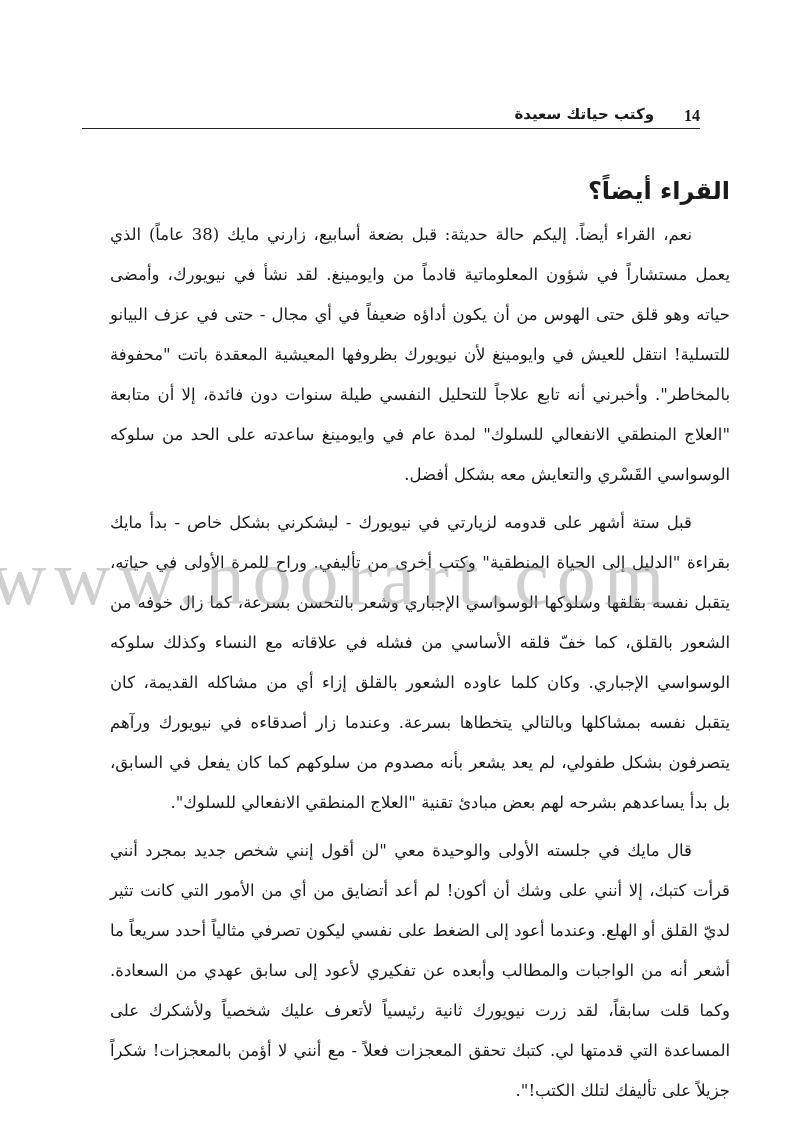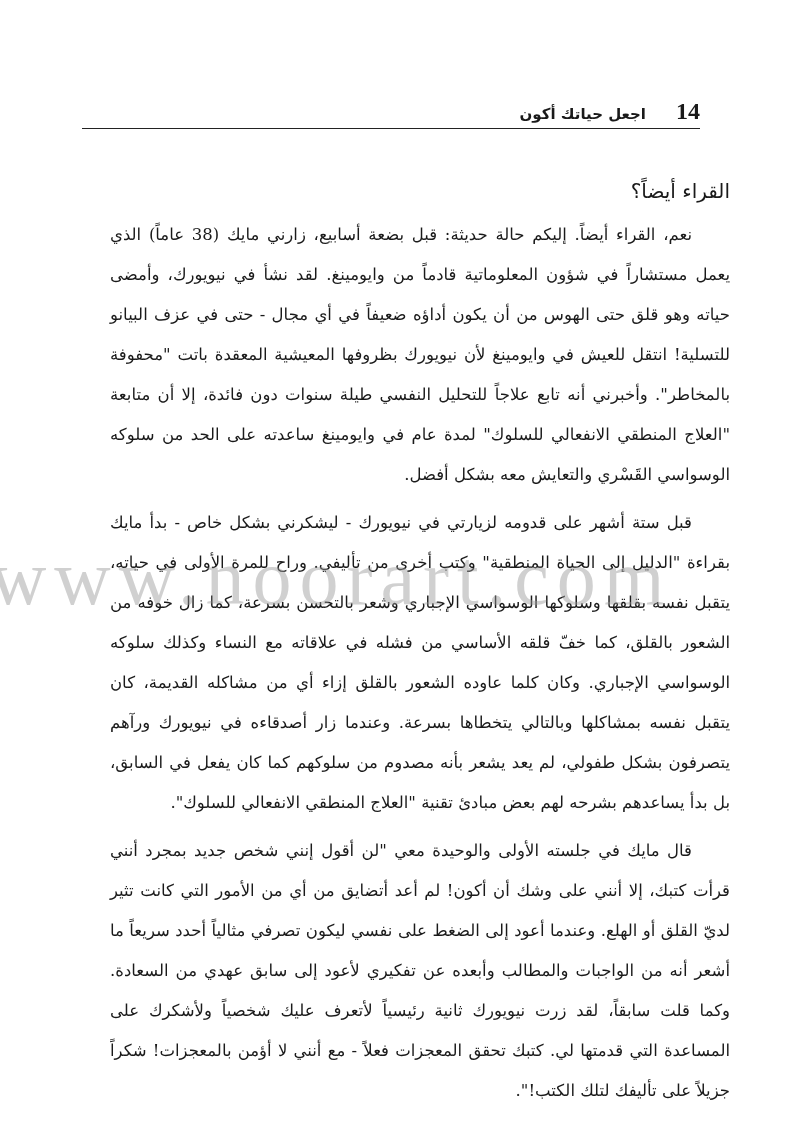--- a/index.html
+++ b/index.html
@@ -8,54 +8,54 @@
       position: relative; overflow: hidden;
       font-family: "DejaVu Serif", serif; color: #1a1a1a;
     }
     .page { position: absolute; left: 0; top: 0; width: 800px; height: 1135px; }
     .running-header {
       position: absolute; left: 82px; width: 618px; top: 98px; height: 30px;
       direction: rtl; display: flex; align-items: flex-end;
       border-bottom: 1.5px solid #222;
     }
     .page-number {
-      font-family: "Liberation Serif", serif; font-weight: bold; font-size: 24px;
+      font-family: "Liberation Serif", serif; font-weight: bold; font-size: 16px;
       margin-left: 30px; padding-bottom: 3px;
     }
     .header-title {
       font-family: "DejaVu Sans", sans-serif; font-weight: bold; font-size: 15px;
       padding-bottom: 5px;
     }
     .body-text {
       position: absolute; left: 110px; width: 620px; top: 165px;
       direction: rtl; text-align: justify; text-align-last: right;
       font-size: 16.5px; line-height: 40px;
     }
     .body-text p { margin: 0; }
     .body-text p.indent { text-indent: 38px; }
     .body-text p.gap { margin-top: 8px; }
     .section-heading {
-      font-family: "DejaVu Sans", sans-serif; font-weight: normal; font-size: 20px;
+      font-family: "DejaVu Sans", sans-serif; font-weight: bold; font-size: 24px;
       margin: 6px 0 4px 0; line-height: 40px;
     }
     .watermark {
       position: absolute; left: -10px; top: 548px; width: 820px;
       font-family: "Liberation Serif", serif; font-size: 78px; letter-spacing: 8px;
       color: rgba(150,150,150,0.45); white-space: nowrap; pointer-events: none;
       line-height: 60px;
     }
   </style>
 </head>
 <body>
 
 <div class="page">
 
   <div class="running-header">
     <span class="page-number">14</span>
-    <span class="header-title">اجعل حياتك أكون</span>
+    <span class="header-title">وكتب حياتك سعيدة</span>
   </div>
 
   <div class="body-text">
     <div class="section-heading">القراء أيضاً؟</div>
     <p class="indent">نعم، القراء أيضاً. إليكم حالة حديثة: قبل بضعة أسابيع، زارني مايك (38 عاماً) الذي يعمل مستشاراً في شؤون المعلوماتية قادماً من وايومينغ. لقد نشأ في نيويورك، وأمضى حياته وهو قلق حتى الهوس من أن يكون أداؤه ضعيفاً في أي مجال - حتى في عزف البيانو للتسلية! انتقل للعيش في وايومينغ لأن نيويورك بظروفها المعيشية المعقدة باتت "محفوفة بالمخاطر". وأخبرني أنه تابع علاجاً للتحليل النفسي طيلة سنوات دون فائدة، إلا أن متابعة "العلاج المنطقي الانفعالي للسلوك" لمدة عام في وايومينغ ساعدته على الحد من سلوكه الوسواسي القَسْري والتعايش معه بشكل أفضل.</p>
     <p class="indent gap">قبل ستة أشهر على قدومه لزيارتي في نيويورك - ليشكرني بشكل خاص - بدأ مايك بقراءة "الدليل إلى الحياة المنطقية" وكتب أخرى من تأليفي. وراح للمرة الأولى في حياته، يتقبل نفسه بقلقها وسلوكها الوسواسي الإجباري وشعر بالتحسن بسرعة، كما زال خوفه من الشعور بالقلق، كما خفّ قلقه الأساسي من فشله في علاقاته مع النساء وكذلك سلوكه الوسواسي الإجباري. وكان كلما عاوده الشعور بالقلق إزاء أي من مشاكله القديمة، كان يتقبل نفسه بمشاكلها وبالتالي يتخطاها بسرعة. وعندما زار أصدقاءه في نيويورك ورآهم يتصرفون بشكل طفولي، لم يعد يشعر بأنه مصدوم من سلوكهم كما كان يفعل في السابق، بل بدأ يساعدهم بشرحه لهم بعض مبادئ تقنية "العلاج المنطقي الانفعالي للسلوك".</p>
     <p class="indent gap">قال مايك في جلسته الأولى والوحيدة معي "لن أقول إنني شخص جديد بمجرد أنني قرأت كتبك، إلا أنني على وشك أن أكون! لم أعد أتضايق من أي من الأمور التي كانت تثير لديّ القلق أو الهلع. وعندما أعود إلى الضغط على نفسي ليكون تصرفي مثالياً أحدد سريعاً ما أشعر أنه من الواجبات والمطالب وأبعده عن تفكيري لأعود إلى سابق عهدي من السعادة. وكما قلت سابقاً، لقد زرت نيويورك ثانية رئيسياً لأتعرف عليك شخصياً ولأشكرك على المساعدة التي قدمتها لي. كتبك تحقق المعجزات فعلاً - مع أنني لا أؤمن بالمعجزات! شكراً جزيلاً على تأليفك لتلك الكتب!".</p>
   </div>
 
   <div class="watermark">www.noorart.com</div>

